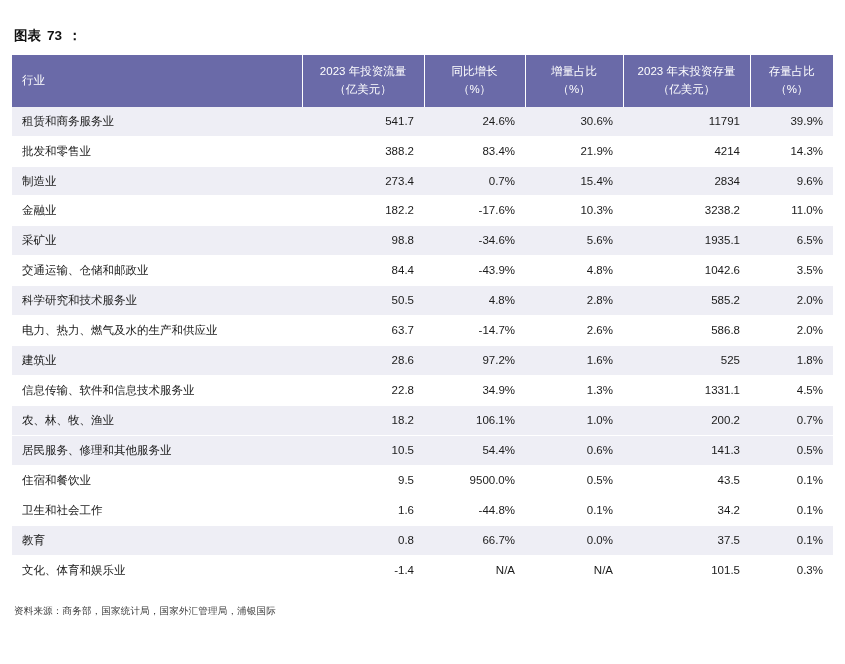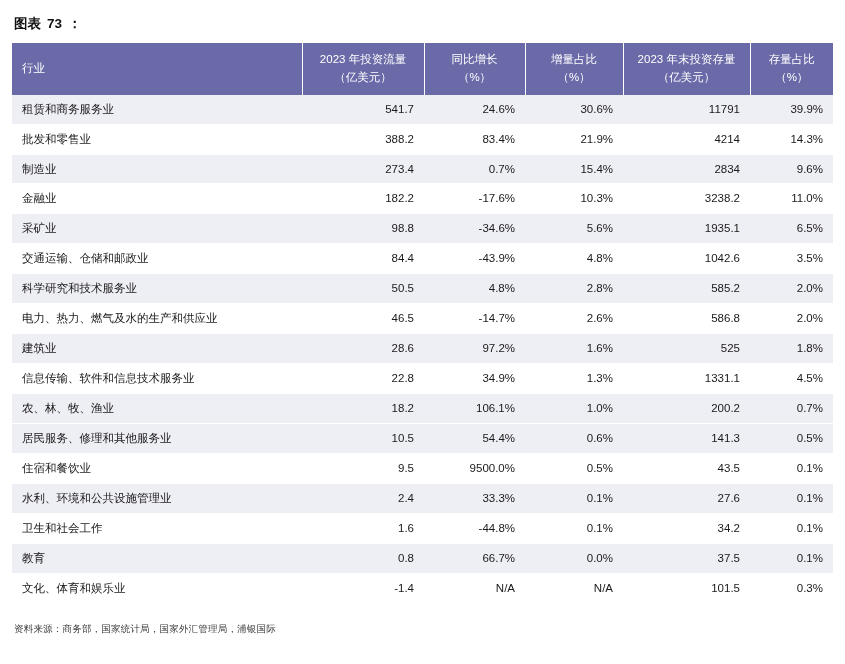--- a/index.html
+++ b/index.html
@@ -12,21 +12,21 @@
     background: #ffffff;
     font-family: "Liberation Sans", sans-serif;
     color: #1a1a1a;
     overflow: hidden;
   }
   .page {
     width: 845px;
     height: 664px;
     position: relative;
     box-sizing: border-box;
-    padding: 13px 12px 0 12px;
+    padding: 25px 12px 0 12px;
   }
   
   .title-row {
     display: flex;
     align-items: baseline;
     gap: 6px;
     padding: 2px 0 10px 2px;
     font-weight: bold;
     font-size: 13.5px;
     color: #111111;
@@ -186,21 +186,21 @@
       <tr class="odd">
         <td class="c-industry">科学研究和技术服务业</td>
         <td class="c-num">50.5</td>
         <td class="c-num">4.8%</td>
         <td class="c-num">2.8%</td>
         <td class="c-num">585.2</td>
         <td class="c-num">2.0%</td>
       </tr>
       <tr class="even">
         <td class="c-industry">电力、热力、燃气及水的生产和供应业</td>
-        <td class="c-num">46.5</td>
+        <td class="c-num">63.7</td>
         <td class="c-num">-14.7%</td>
         <td class="c-num">2.6%</td>
         <td class="c-num">586.8</td>
         <td class="c-num">2.0%</td>
       </tr>
       <tr class="odd">
         <td class="c-industry">建筑业</td>
         <td class="c-num">28.6</td>
         <td class="c-num">97.2%</td>
         <td class="c-num">1.6%</td>
@@ -232,28 +232,20 @@
         <td class="c-num">0.5%</td>
       </tr>
       <tr class="even">
         <td class="c-industry">住宿和餐饮业</td>
         <td class="c-num">9.5</td>
         <td class="c-num">9500.0%</td>
         <td class="c-num">0.5%</td>
         <td class="c-num">43.5</td>
         <td class="c-num">0.1%</td>
       </tr>
-      <tr class="odd">
-        <td class="c-industry">水利、环境和公共设施管理业</td>
-        <td class="c-num">2.4</td>
-        <td class="c-num">33.3%</td>
-        <td class="c-num">0.1%</td>
-        <td class="c-num">27.6</td>
-        <td class="c-num">0.1%</td>
-      </tr>
       <tr class="even">
         <td class="c-industry">卫生和社会工作</td>
         <td class="c-num">1.6</td>
         <td class="c-num">-44.8%</td>
         <td class="c-num">0.1%</td>
         <td class="c-num">34.2</td>
         <td class="c-num">0.1%</td>
       </tr>
       <tr class="odd">
         <td class="c-industry">教育</td>

